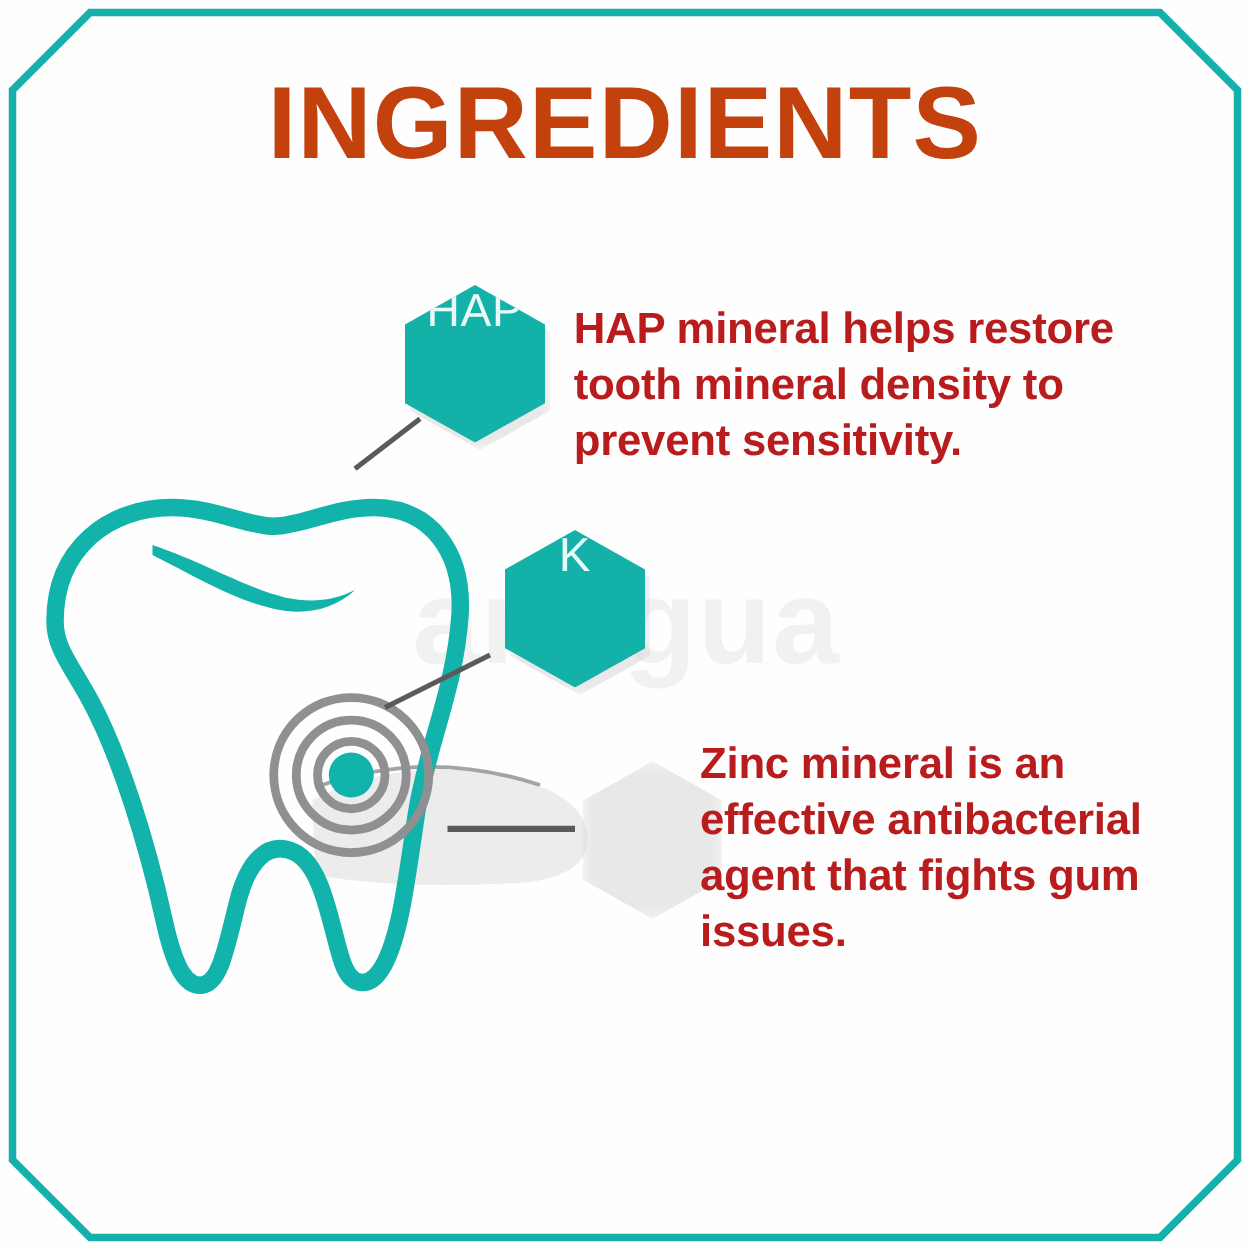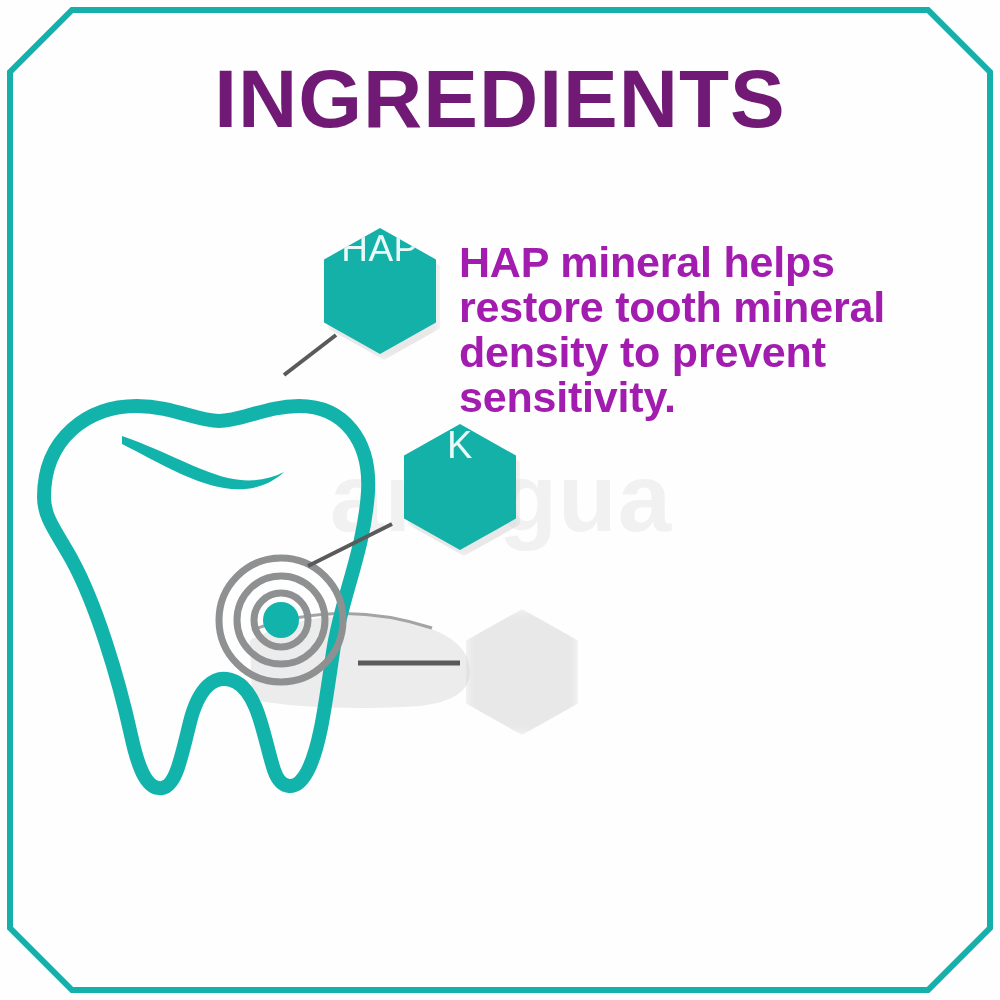--- a/index.html
+++ b/index.html
@@ -44,21 +44,21 @@
   
   #title {
     position: absolute;
     left: 0;
     top: 52px;
     width: 1000px;
     text-align: center;
     font-size: 82px;
     font-weight: 700;
     letter-spacing: 1px;
-    color: #701a75;
+    color: #c2410c;
     white-space: nowrap;
   }
 
   
   #art-svg {
     position: absolute;
     left: 0;
     top: 0;
     width: 1000px;
     height: 1000px;
@@ -94,23 +94,23 @@
   #hex-k-s   { left: 408px; top: 430px; }
   #hex-zn    { left: 462px; top: 603px; }
   #hex-zn-s  { left: 466px; top: 609px; }
   #hex-hap .hex-label { font-size: 37px; }
   #hex-k   .hex-label { font-size: 38px; }
   #hex-zn  .hex-label { font-size: 37px; }
 
   
   .para {
     position: absolute;
-    color: #a21caf;
+    color: #b91c1c;
     font-weight: 700;
-    font-size: 43px;
+    font-size: 35px;
     line-height: 45px;
     letter-spacing: -0.2px;
   }
   #para-hap { left: 459px; top: 240px; width: 510px; }
   #para-k   { left: 531px; top: 418px; width: 420px; }
   #para-zn  { left: 560px; top: 588px; width: 410px; }
 </style>
 </head>
 <body>
 
@@ -167,14 +167,15 @@
   </div>
 
   <div class="hex-shadow" id="hex-k-s"></div>
   <div class="hex" id="hex-k">
     <span class="hex-label">K</span>
   </div>
 
   <div class="hex-shadow" id="hex-zn-s"></div>
 
   <div class="para" id="para-hap">HAP mineral helps restore tooth mineral density to prevent sensitivity.</div>
+  <div class="para" id="para-zn">Zinc mineral is an effective antibacterial agent that fights gum issues.</div>
 
 </div>
 
 </body></html>

